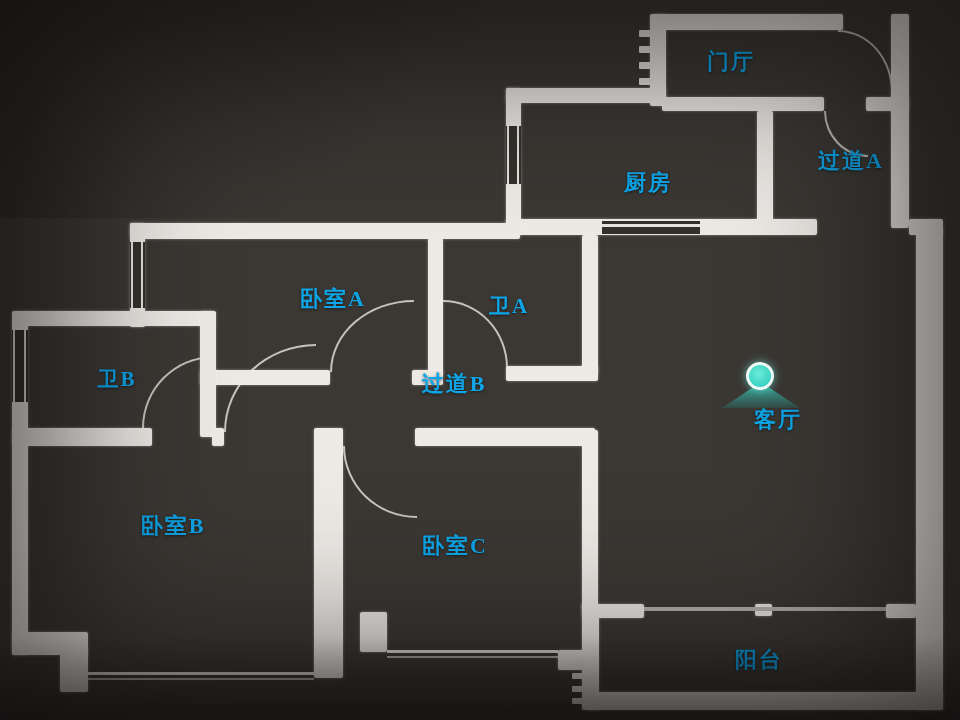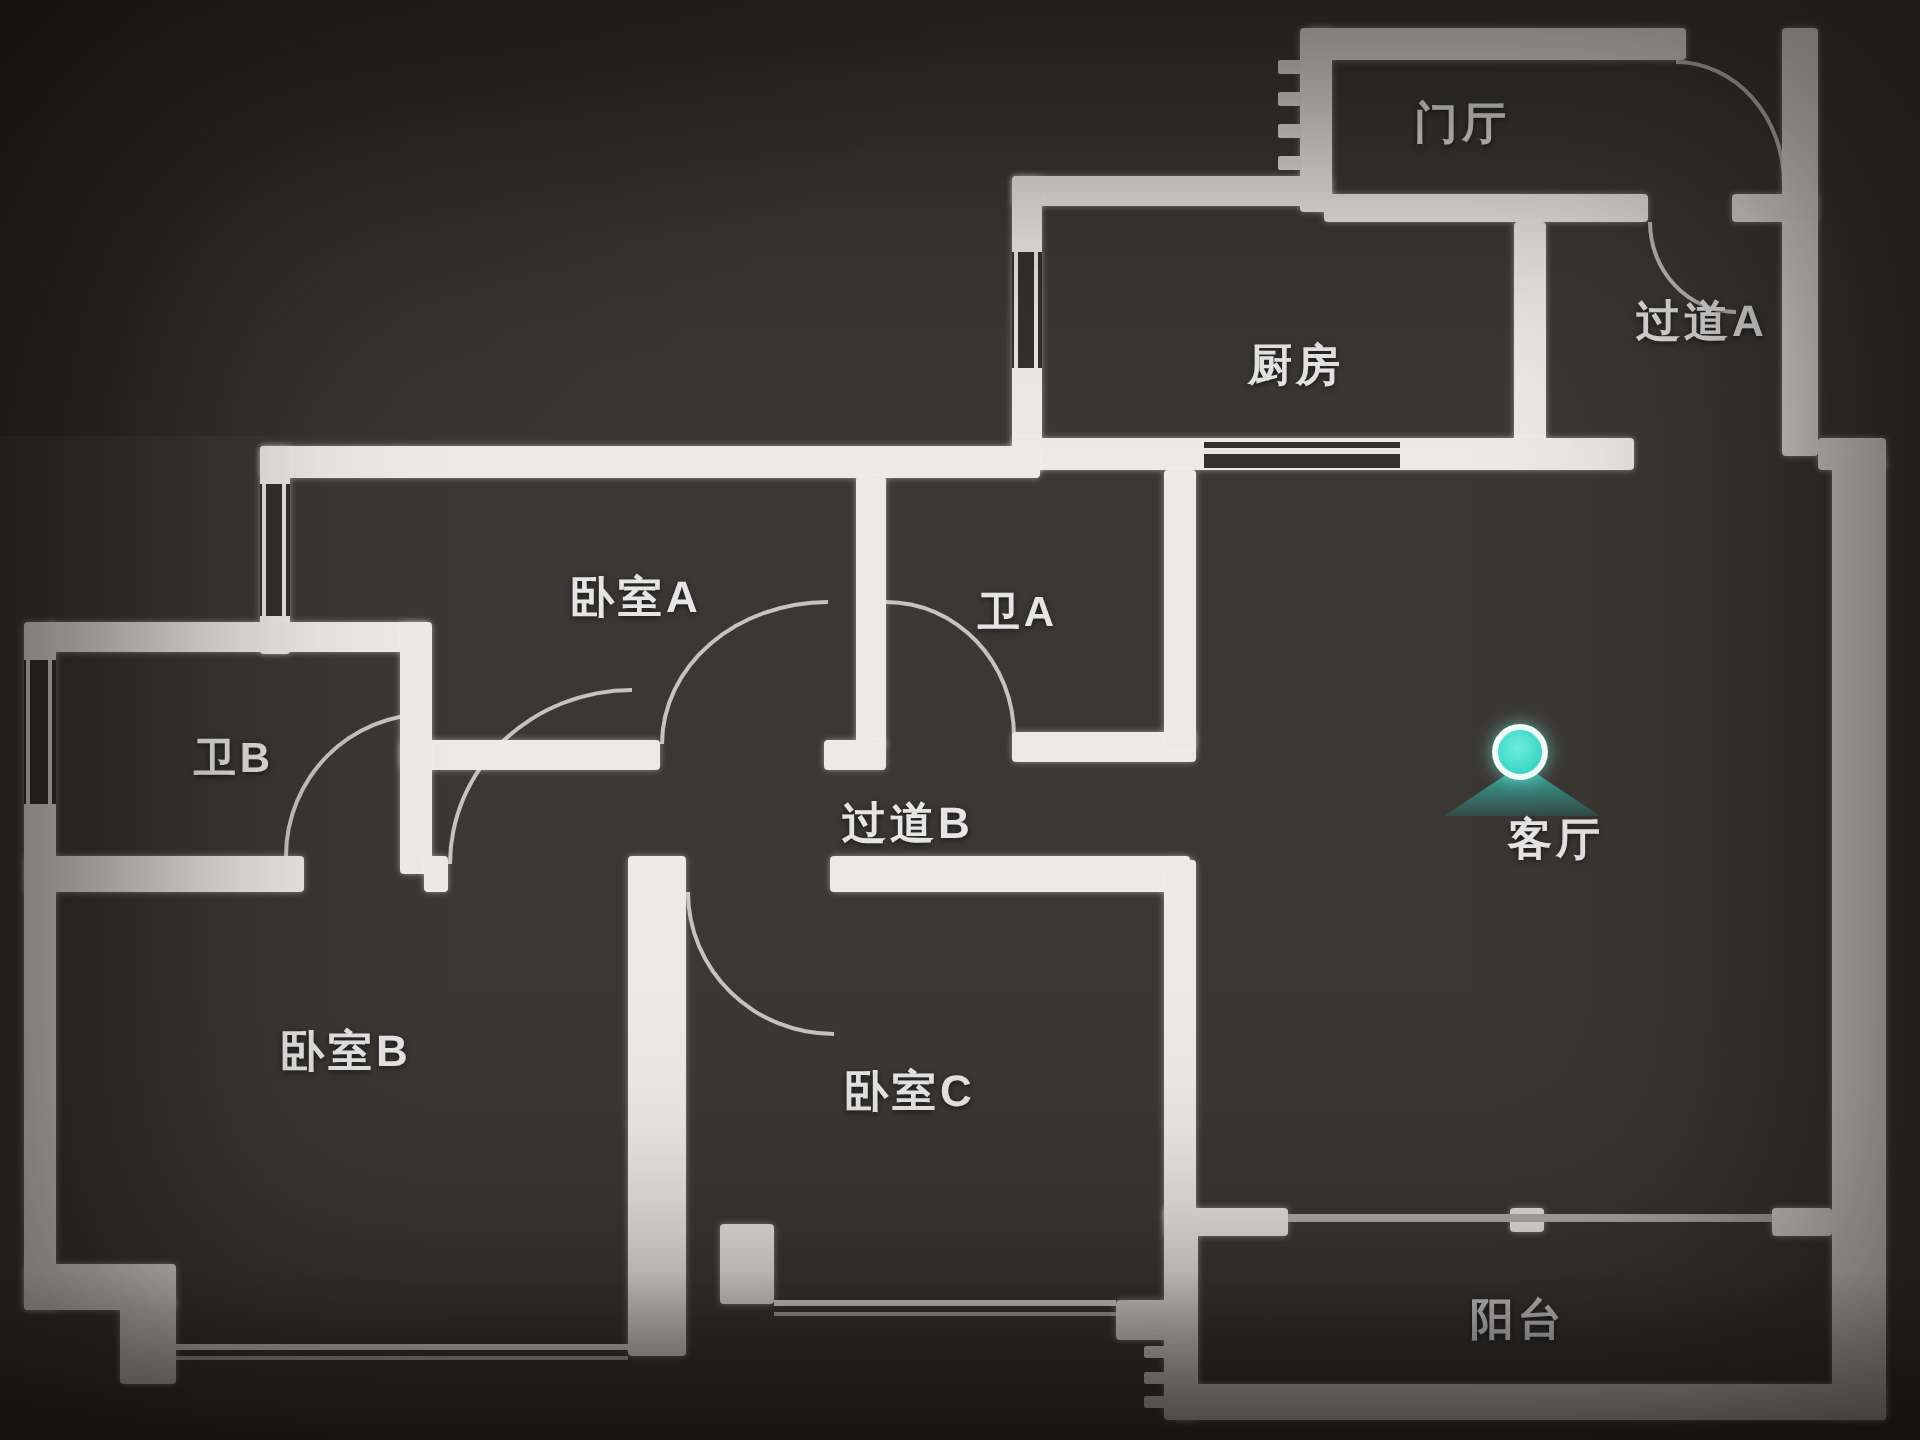--- a/index.html
+++ b/index.html
@@ -8,22 +8,22 @@
   .wall{position:absolute;background:#edeae6;border-radius:2px;
         box-shadow:0 0 3px rgba(250,248,245,.45);}
   .arc{position:absolute;border:0 solid rgba(238,235,230,.78);}
   .arc-tl{border-width:2px 0 0 2px;border-top-left-radius:100% 100%;}
   .arc-tr{border-width:2px 2px 0 0;border-top-right-radius:100% 100%;}
   .arc-bl{border-width:0 0 2px 2px;border-bottom-left-radius:100% 100%;}
   .win-slit{position:absolute;background:#34312d;}
   .win-line{position:absolute;background:#e9e6e2;}
   .tick{position:absolute;background:#e9e6e2;border-radius:1px;}
   .room-label{position:absolute;transform:translate(-50%,-50%);
-        font-weight:bold;font-size:22px;color:#e5e5e5;letter-spacing:2px;
-        white-space:nowrap;text-shadow:0 1px 3px rgba(0,0,0,.55);}
+        font-weight:bold;font-size:22px;color:#0ea5e9;letter-spacing:2px;
+        white-space:nowrap;text-shadow:0 1px 3px rgba(0,0,0,.55);font-family:Liberation Serif, serif;}
   .room-label.small{font-size:21px;}
   .cone{position:absolute;clip-path:polygon(50% 0,0 100%,100% 100%);
         background:linear-gradient(to bottom,rgba(58,190,176,.95),rgba(38,118,110,.30));}
   .dot{position:absolute;width:22px;height:22px;border-radius:50%;
         background:radial-gradient(circle at 45% 40%,#6ff0de,#27cdbd);
         border:3px solid #f0fffc;box-shadow:0 0 9px rgba(120,240,225,.65);}
   .shade{position:absolute;pointer-events:none;}
   .shade-tl{left:0;top:0;width:500px;height:218px;
         background:linear-gradient(135deg,rgba(10,9,8,.40),rgba(10,9,8,0) 72%);}
   .shade-b{left:0;top:636px;width:960px;height:84px;
@@ -119,24 +119,24 @@
   <div class="tick" style="left:572px;top:698px;width:12px;height:6px"></div>
 
   <div style="position:absolute;left:715px;top:358px;width:90px;height:55px">
     <div class="cone" style="left:7px;top:24px;width:78px;height:26px"></div>
     <div class="dot" style="left:31px;top:4px"></div>
   </div>
 
   <div class="room-label" style="left:731px;top:62px">门厅</div>
   <div class="room-label" style="left:851px;top:161px">过道A</div>
   <div class="room-label" style="left:648px;top:183px">厨房</div>
-  <div class="room-label" style="left:318px;top:299px">卧室A</div>
+  <div class="room-label" style="left:333px;top:299px">卧室A</div>
   <div class="room-label small" style="left:509px;top:306px">卫A</div>
   <div class="room-label small" style="left:117px;top:379px">卫B</div>
-  <div class="room-label" style="left:454px;top:412px">过道B</div>
+  <div class="room-label" style="left:454px;top:384px">过道B</div>
   <div class="room-label" style="left:778px;top:420px">客厅</div>
   <div class="room-label" style="left:173px;top:526px">卧室B</div>
   <div class="room-label" style="left:455px;top:546px">卧室C</div>
   <div class="room-label" style="left:759px;top:660px">阳台</div>
 
   <div class="shade shade-tl"></div>
   <div class="shade shade-b"></div>
   <div class="shade vignette"></div>
 </div>
 

